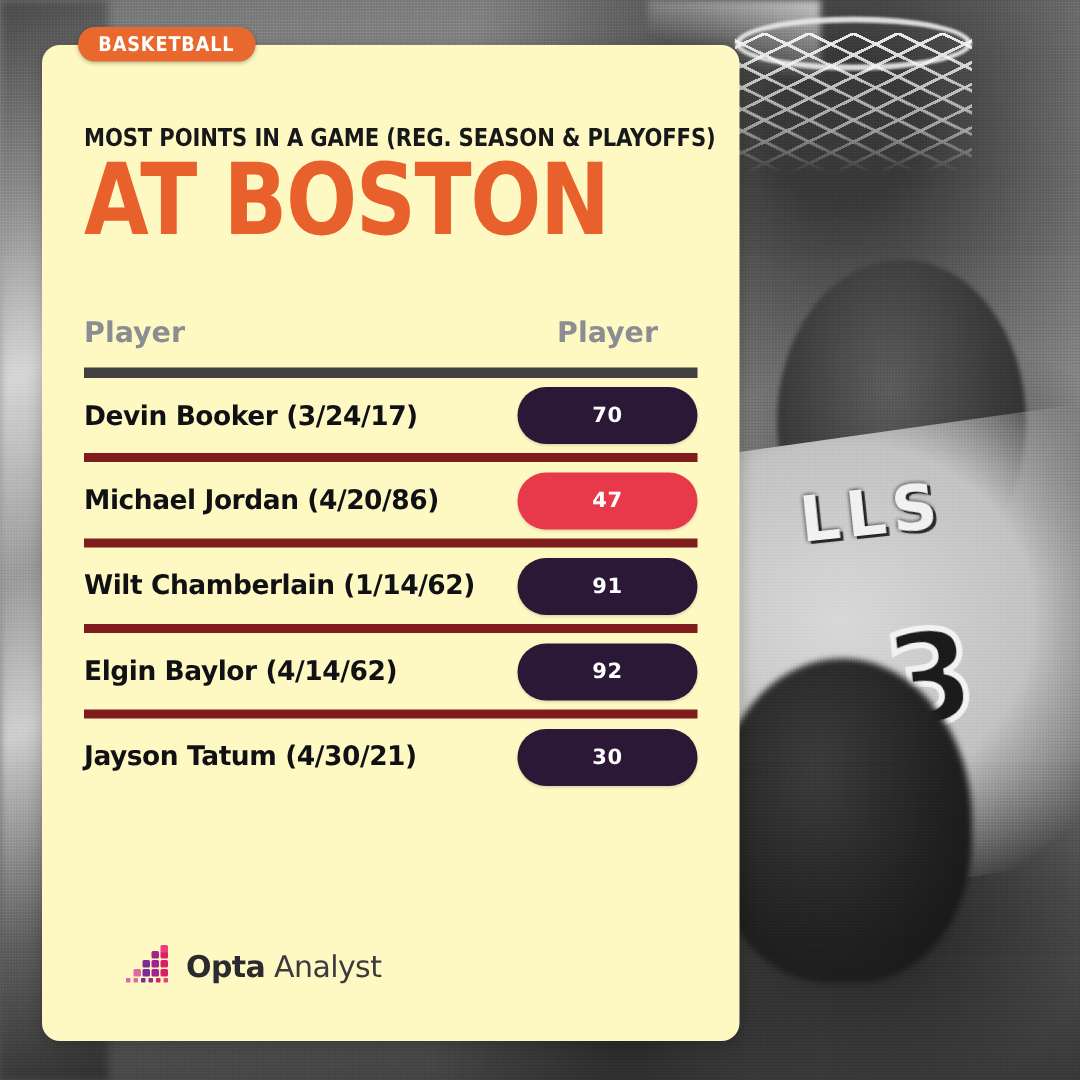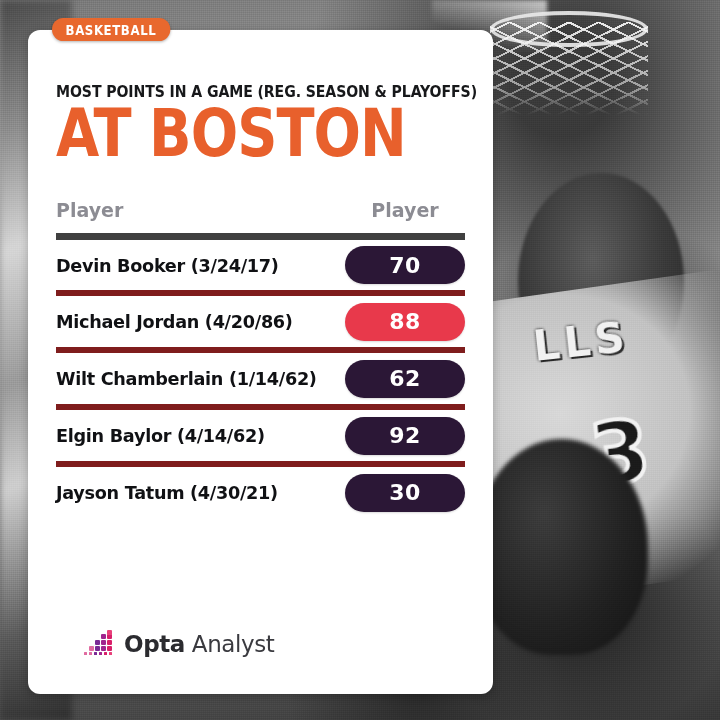--- a/index.html
+++ b/index.html
@@ -109,21 +109,21 @@
       repeating-linear-gradient(90deg, rgba(255,255,255,.04) 0 1px, rgba(0,0,0,.04) 1px 2px);
     mix-blend-mode:overlay;
     opacity:.75;
   }
 
   
   #card{
     position:absolute;
     left:28px; top:30px;
     width:465px; height:664px;
-    background:#ffffff;
+    background:#fef9c3;
     border-radius:12px;
     box-shadow:0 2px 10px rgba(0,0,0,.22);
     overflow:hidden;
   }
 
   
   #badge{
     position:absolute;
     left:52px; top:18px;
     height:23px;
@@ -162,21 +162,21 @@
     font-size:66px;
     line-height:.88;
     color:#e8602c;
     letter-spacing:-1px;
     transform:scaleX(.94);
     transform-origin:left center;
     white-space:nowrap;
   }
 
   
-  #table{ margin-top:36px; }
+  #table{ margin-top:48px; }
   .thead{
     display:flex; align-items:center;
     padding-bottom:12px;
   }
   .th{
     font-size:19px;
     font-weight:bold;
     color:#8c8c93;
     font-family:"DejaVu Sans","Liberation Sans", sans-serif;
   }
@@ -201,35 +201,35 @@
     transform-origin:left center;
   }
   .pts-cell{ width:120px; display:flex; justify-content:center; }
   .pill{
     width:120px; height:38px;
     border-radius:19px;
     display:flex; align-items:center; justify-content:center;
     color:#ffffff;
     font-family:"DejaVu Sans","Liberation Sans", sans-serif;
     font-weight:bold;
-    font-size:22px;
+    font-size:14px;
     letter-spacing:.5px;
     box-shadow:0 1px 2px rgba(0,0,0,.15);
   }
 
   
   #footer{
     position:absolute;
     left:56px; bottom:36px;
     display:flex; align-items:center; gap:10px;
   }
   #logo-mark{ display:block; }
   #logo-text{
     font-family:"DejaVu Sans","Liberation Sans", sans-serif;
-    font-size:23px;
+    font-size:20px;
     color:#2b2b2f;
     letter-spacing:-0.4px;
     white-space:nowrap;
   }
   #logo-text b{ font-weight:bold; }
   #logo-text span{ font-weight:normal; color:#3a3a3f; }
 </style>
 </head>
 <body>
 
@@ -264,27 +264,27 @@
       <div id="rows">
           <div class="row">
             <div class="player">Devin Booker (3/24/17)</div>
             <div class="pts-cell">
               <div class="pill" style="background: rgb(43, 23, 54);">70</div>
             </div>
           </div>
           <div class="row">
             <div class="player">Michael Jordan (4/20/86)</div>
             <div class="pts-cell">
-              <div class="pill" style="background: rgb(232, 57, 75);">88</div>
+              <div class="pill" style="background: rgb(232, 57, 75);">47</div>
             </div>
           </div>
           <div class="row">
             <div class="player">Wilt Chamberlain (1/14/62)</div>
             <div class="pts-cell">
-              <div class="pill" style="background: rgb(43, 23, 54);">62</div>
+              <div class="pill" style="background: rgb(43, 23, 54);">91</div>
             </div>
           </div>
           <div class="row">
             <div class="player">Elgin Baylor (4/14/62)</div>
             <div class="pts-cell">
               <div class="pill" style="background: rgb(43, 23, 54);">92</div>
             </div>
           </div>
           <div class="row">
             <div class="player">Jayson Tatum (4/30/21)</div>

